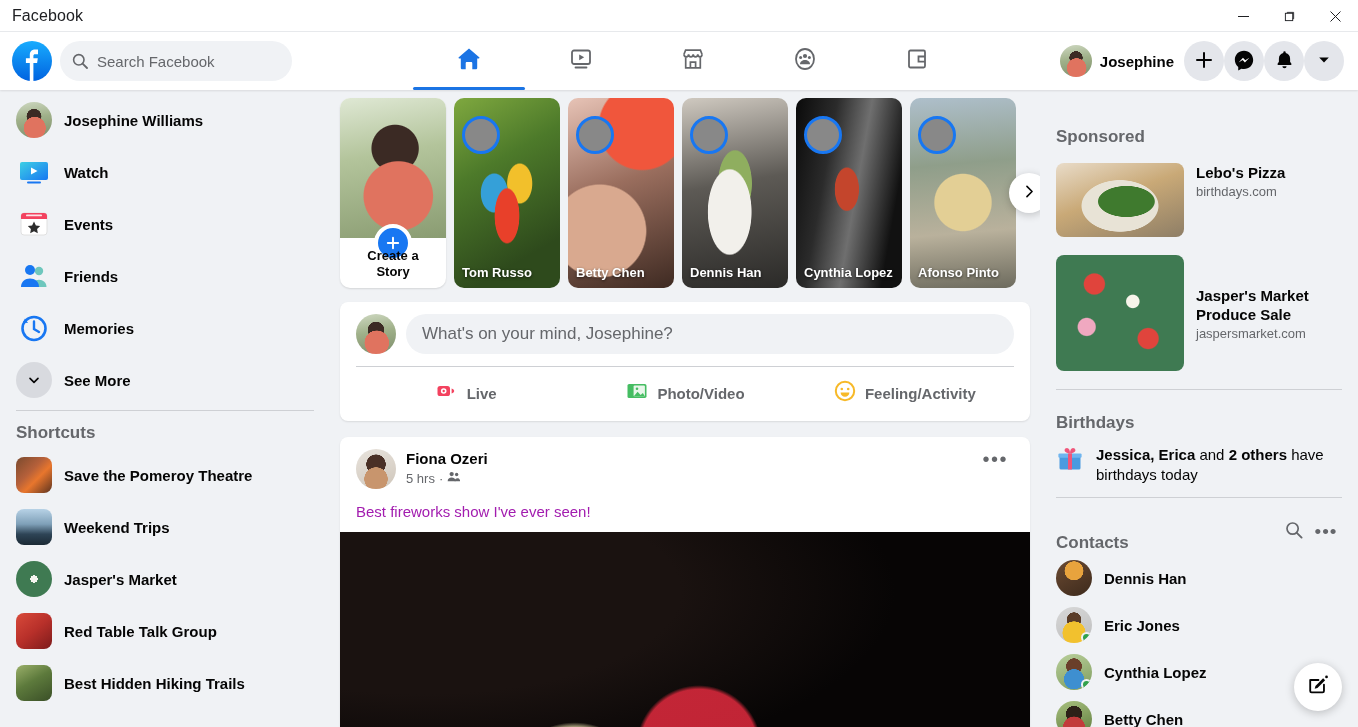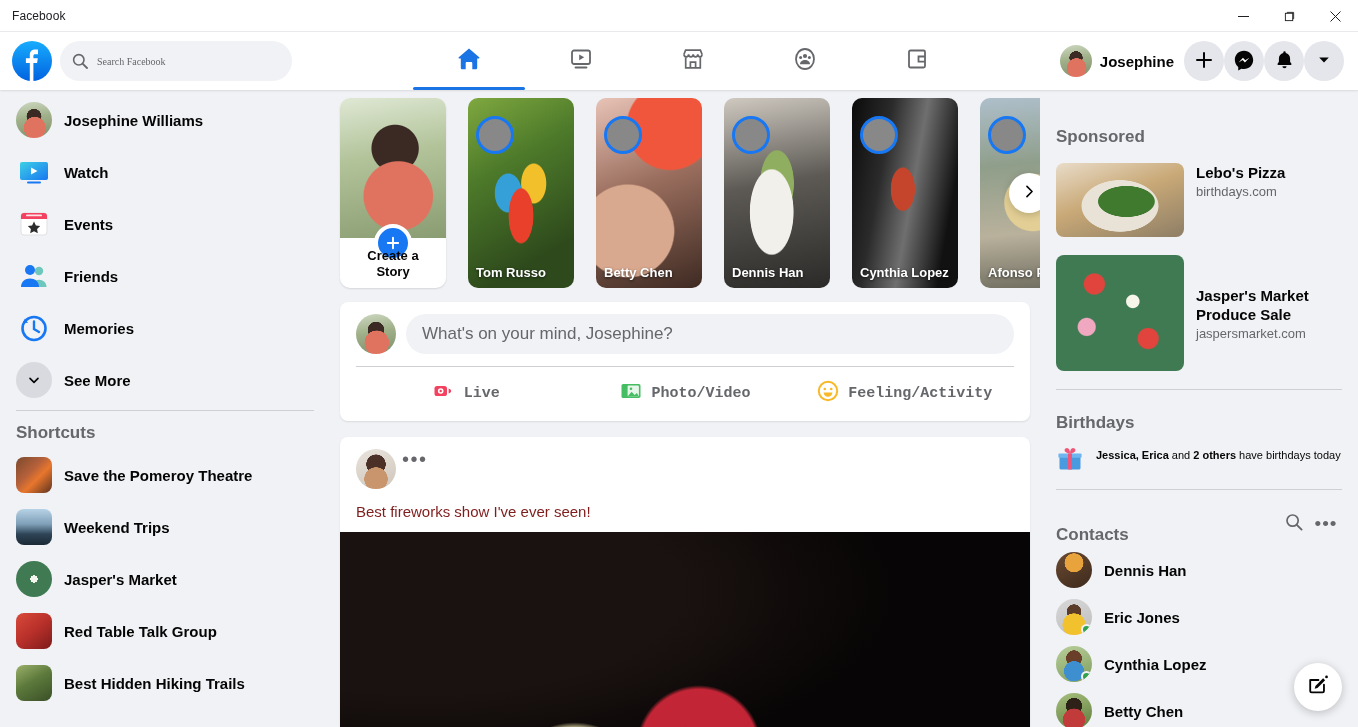--- a/index.html
+++ b/index.html
@@ -11,21 +11,21 @@
     color: #050505;
   }
 
   
   .titlebar {
     height: 32px; background: #ffffff;
     display: flex; align-items: center;
     border-bottom: 1px solid #e8eaed;
     position: relative;
   }
-  .titlebar-title { font-size: 12px; color: #202124; padding-left: 12px; letter-spacing: .1px; }
+  .titlebar-title { font-size: 16px; color: #202124; padding-left: 12px; letter-spacing: .1px; }
   .win-controls { position: absolute; right: 0; top: 0; height: 32px; display: flex; }
   .win-btn {
     width: 46px; height: 32px; display: flex; align-items: center; justify-content: center;
     cursor: default;
   }
   .win-btn svg { display: block; }
 
   
   .header {
     height: 58px; background: #ffffff;
@@ -36,21 +36,21 @@
   .header-left { display: flex; align-items: center; padding-left: 12px; width: 330px; flex: none; }
   .fb-logo { width: 40px; height: 40px; flex: none; }
   .search-box {
     margin-left: 8px; width: 232px; height: 40px;
     background: #f0f2f5; border-radius: 20px;
     display: flex; align-items: center; padding: 0 12px;
   }
   .search-ico { width: 16px; height: 16px; flex: none; margin-right: 9px; }
   .search-inp {
     border: none; outline: none; background: transparent;
-    font-family: Liberation Serif, serif; font-size: 10px;
+    font-family: Liberation Sans, sans-serif; font-size: 15px;
     color: #000000; width: 100%;
   }
   .search-inp::placeholder { color: #65676b; }
 
   .header-center { flex: 1; display: flex; align-items: center; justify-content: center; height: 58px; }
   .nav-tab {
     width: 112px; height: 56px;
     display: flex; align-items: center; justify-content: center;
     position: relative; cursor: pointer; border-radius: 8px;
   }
@@ -136,21 +136,21 @@
 
   
   .feed {
     flex: 1; display: flex; flex-direction: column; align-items: center;
     overflow: hidden; padding-top: 8px;
   }
   .feed-col { width: 690px; }
 
   
   .stories {
-    display: flex; gap: 22px; position: relative; margin-bottom: 14px;
+    display: flex; gap: 8px; position: relative; margin-bottom: 14px;
   }
   .story {
     width: 106px; height: 190px; border-radius: 10px;
     position: relative; overflow: hidden; cursor: pointer; flex: none;
     background: #ddd;
   }
   .story-create { background: #ffffff; box-shadow: 0 1px 2px rgba(0,0,0,.12); }
   .story-create .photo {
     height: 140px; width: 100%;
     background:
@@ -216,31 +216,31 @@
     flex: 1; height: 40px; border-radius: 20px; background: #f0f2f5;
     display: flex; align-items: center; padding: 0 16px;
     font-size: 17px; color: #65676b; cursor: pointer;
   }
   .composer-divider { height: 1px; background: #ced0d4; margin: 12px 0 6px 0; }
   .composer-actions { display: flex; }
   .comp-btn {
     flex: 1; height: 40px; border-radius: 8px; cursor: pointer;
     display: flex; align-items: center; justify-content: center; gap: 8px;
   }
-  .comp-btn .lbl { font-size: 15px; font-weight: 600; color: #65676b; font-family: Liberation Mono, monospace; }
+  .comp-btn .lbl { font-size: 15px; font-weight: 600; color: #65676b; }
 
   
   .post { overflow: hidden; }
   .post-head { display: flex; align-items: flex-start; padding: 12px 16px 0 16px; }
   .post-meta { flex: 1; margin-left: 10px; }
   .post-author { font-size: 15px; font-weight: 600; color: #050505; line-height: 19px; }
   .post-sub { display: flex; align-items: center; gap: 4px; margin-top: 1px; }
   .post-time { font-size: 13px; color: #65676b; }
   .post-more { color: #65676b; font-size: 20px; line-height: 12px; letter-spacing: 1.5px; cursor: pointer; padding: 4px 6px; }
-  .post-text { font-size: 15px; color: #7f1d1d; padding: 14px 16px 12px 16px; }
+  .post-text { font-size: 15px; color: #a21caf; padding: 14px 16px 12px 16px; }
   .post-photo {
     width: 100%; height: 300px;
     background:
       radial-gradient(circle at 52% 72%, rgba(255,255,255,.92) 0 1.2%, transparent 2%),
       radial-gradient(circle at 52% 72%, rgba(226,42,62,.85) 0 14%, transparent 15%),
       radial-gradient(circle at 34% 88%, rgba(245,235,180,.75) 0 13%, transparent 14%),
       radial-gradient(circle at 44% 95%, rgba(120,220,180,.55) 0 11%, transparent 12%),
       radial-gradient(circle at 62% 96%, rgba(255,190,90,.6) 0 12%, transparent 13%),
       radial-gradient(ellipse at 12% 20%, #1a1210 0 30%, transparent 55%),
       #070505;
@@ -262,21 +262,21 @@
   .ad-jasper { background:
       radial-gradient(circle at 30% 25%, #e0443c 0 8%, transparent 9%),
       radial-gradient(circle at 72% 72%, #e0443c 0 8%, transparent 9%),
       radial-gradient(circle at 24% 62%, #f0a8c0 0 7%, transparent 8%),
       radial-gradient(circle at 60% 40%, #f7f4ea 0 6%, transparent 7%),
       #3f7a52; }
   .ad-title { font-size: 15px; font-weight: 600; color: #050505; line-height: 19px; }
   .ad-url { font-size: 13px; color: #65676b; margin-top: 2px; }
   .right-divider { height: 1px; background: #ced0d4; margin: 12px 0; }
   .bday { display: flex; align-items: flex-start; gap: 12px; padding: 2px 0 0 0; }
-  .bday-txt { font-size: 11px; color: #050505; line-height: 20px; }
+  .bday-txt { font-size: 15px; color: #050505; line-height: 20px; }
   .bday-txt b { font-weight: 600; }
   .contacts-head { display: flex; align-items: center; }
   .contacts-head .right-heading { flex: 1; margin-bottom: 0; }
   .chead-btn { width: 32px; height: 32px; border-radius: 50%; display: flex; align-items: center; justify-content: center; cursor: pointer; }
   .contact-row {
     display: flex; align-items: center; gap: 12px;
     height: 44px; padding: 0 8px; border-radius: 8px; cursor: pointer;
     margin: 3px 0 3px -8px;
   }
   .contact-name { font-size: 15px; font-weight: 600; color: #050505; }
@@ -615,20 +615,35 @@
               </svg>
             </span>
             <span class="lbl">Feeling/Activity</span>
           </div>
         </div>
       </div>
 
       <div class="card post">
         <div class="post-head">
           <span class="av av-fiona" style="width:40px;height:40px;"></span>
+          <div class="post-meta">
+            <div class="post-author">Fiona Ozeri</div>
+            <div class="post-sub">
+              <span class="post-time">5 hrs</span>
+              <span class="post-time">·</span>
+              <span>
+                <svg viewBox="0 0 14 14" width="13" height="13">
+                  <circle cx="5" cy="4.4" r="2.3" fill="#65676b"></circle>
+                  <path d="M.7 12c0-2.4 1.9-3.9 4.3-3.9s4.3 1.5 4.3 3.9z" fill="#65676b"></path>
+                  <circle cx="10.4" cy="4.8" r="1.8" fill="#65676b"></circle>
+                  <path d="M8.2 12c0-2 1.3-3.2 3-3.2 1.6 0 2.9 1 2.9 3.2z" fill="#65676b"></path>
+                </svg>
+              </span>
+            </div>
+          </div>
           <span class="post-more">•••</span>
         </div>
         <div class="post-text">Best fireworks show I've ever seen!</div>
         <div class="post-photo"></div>
       </div>
 
     </div>
   </div>
 
   <div class="sidebar-right">

